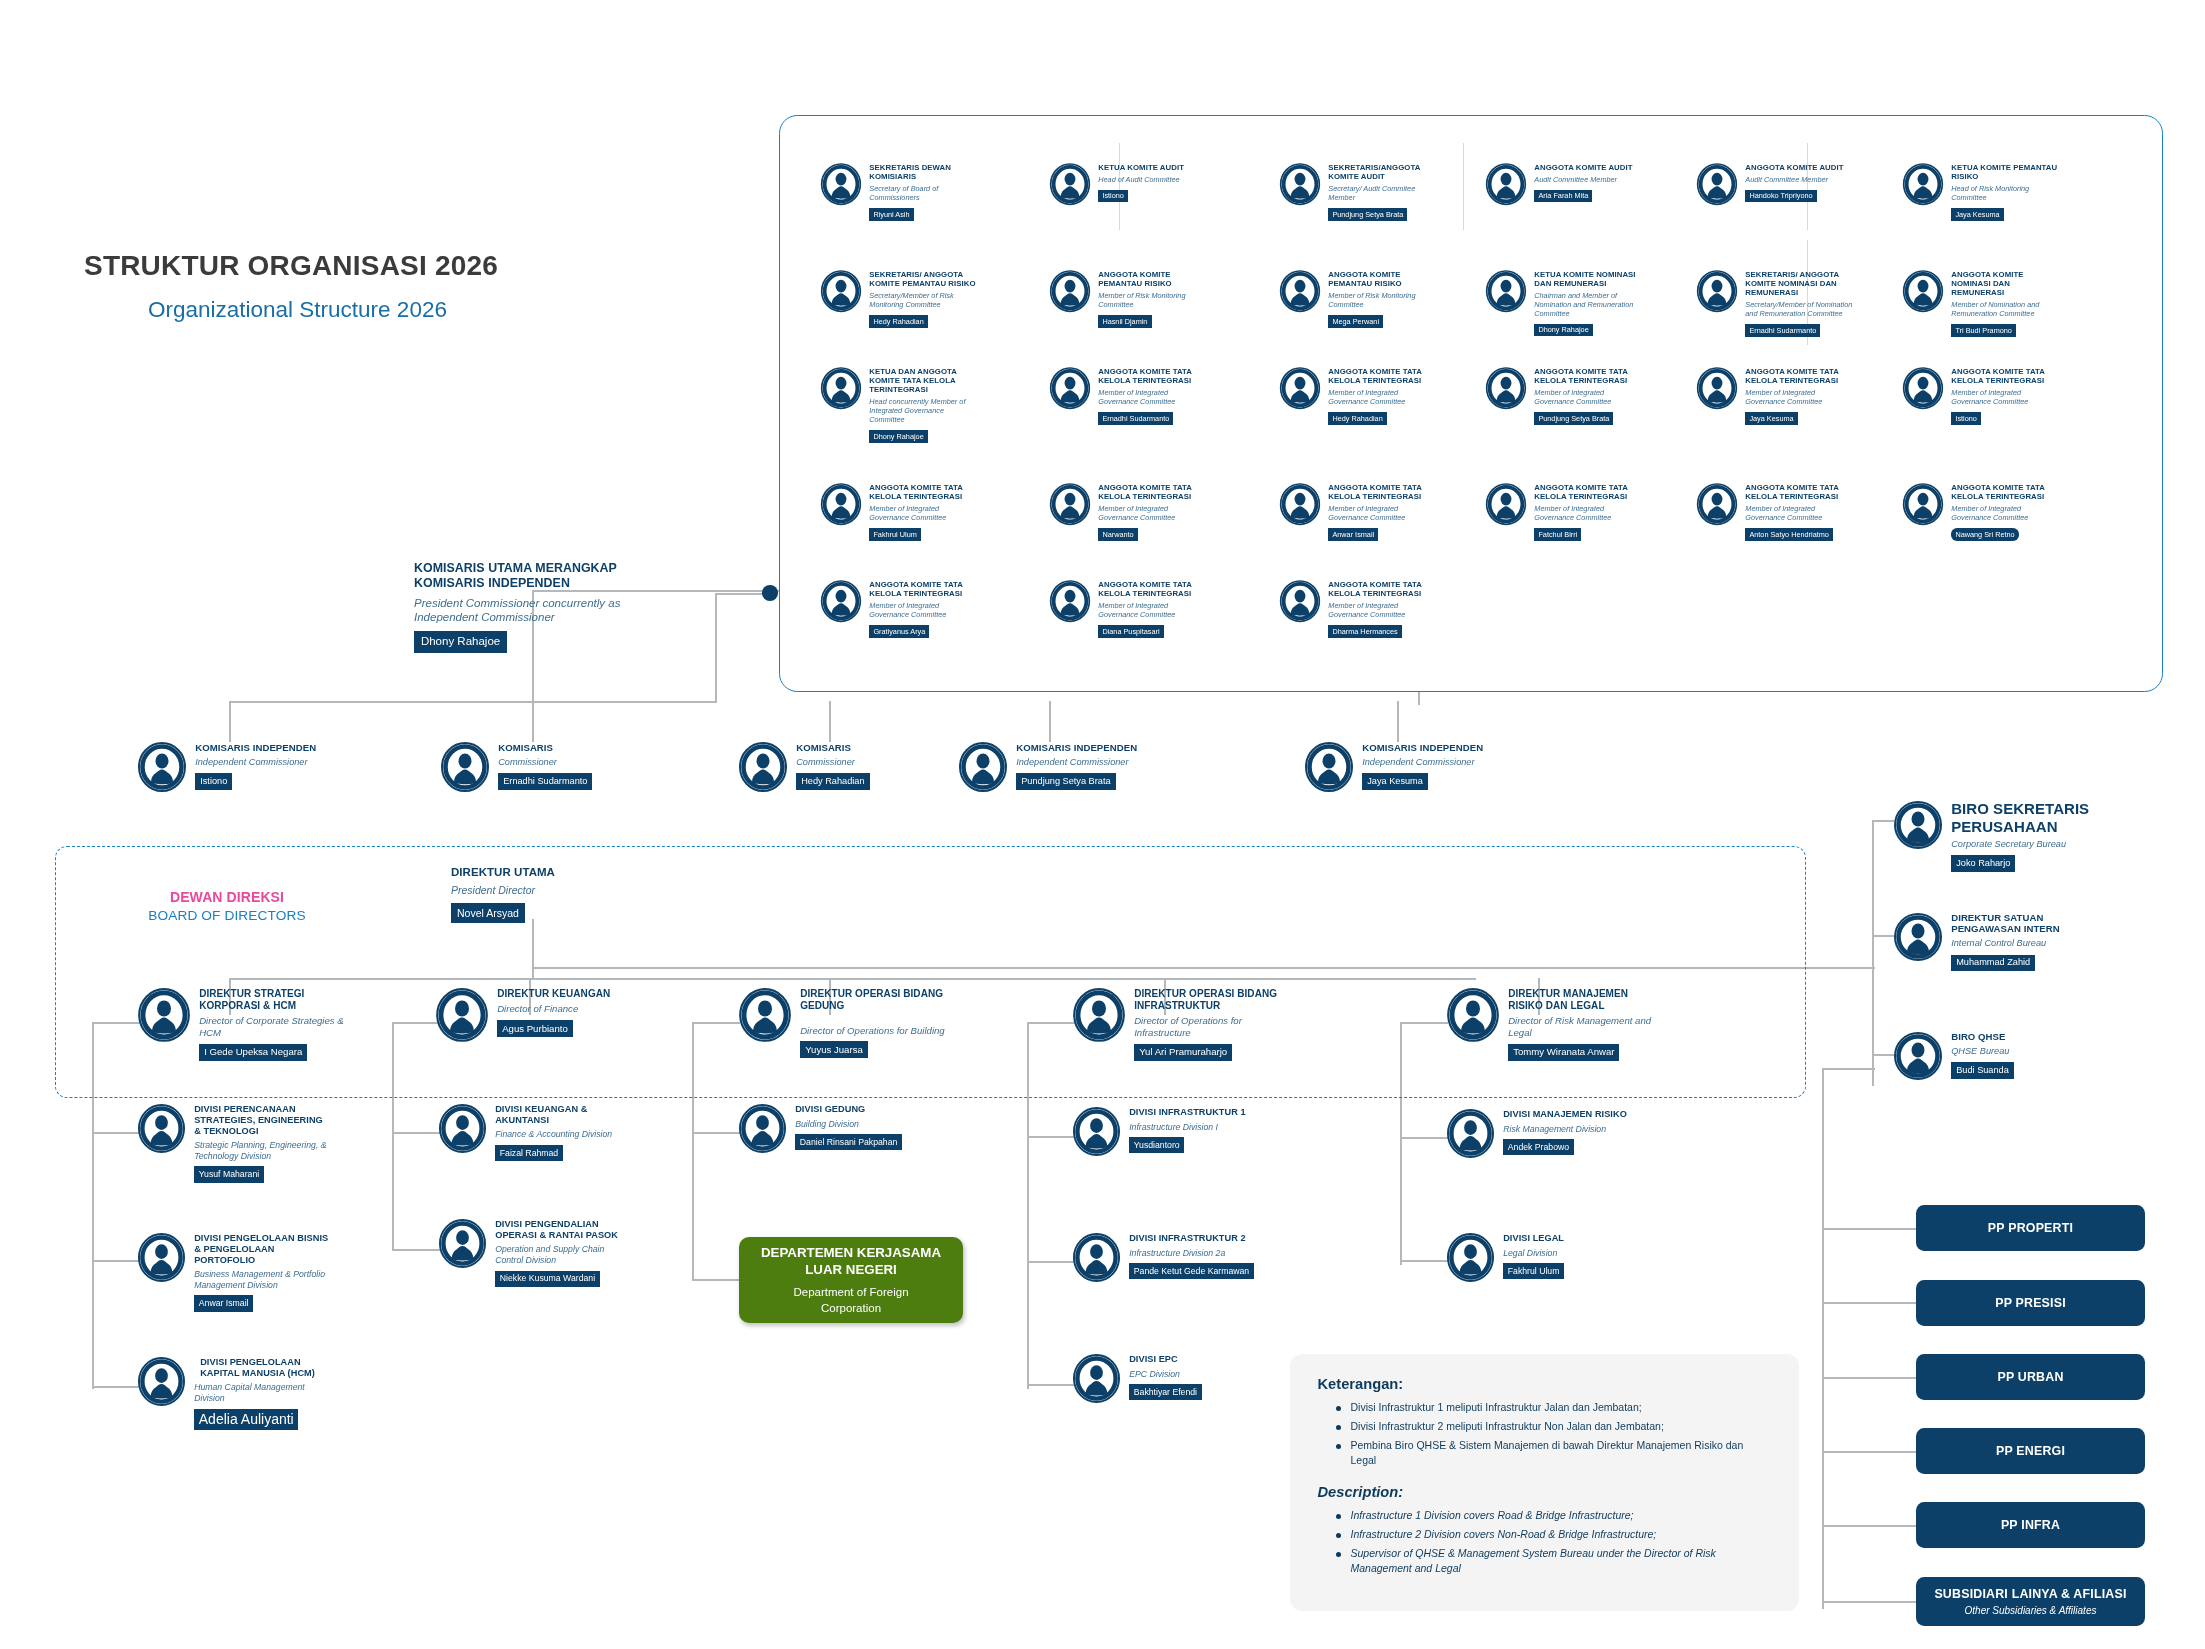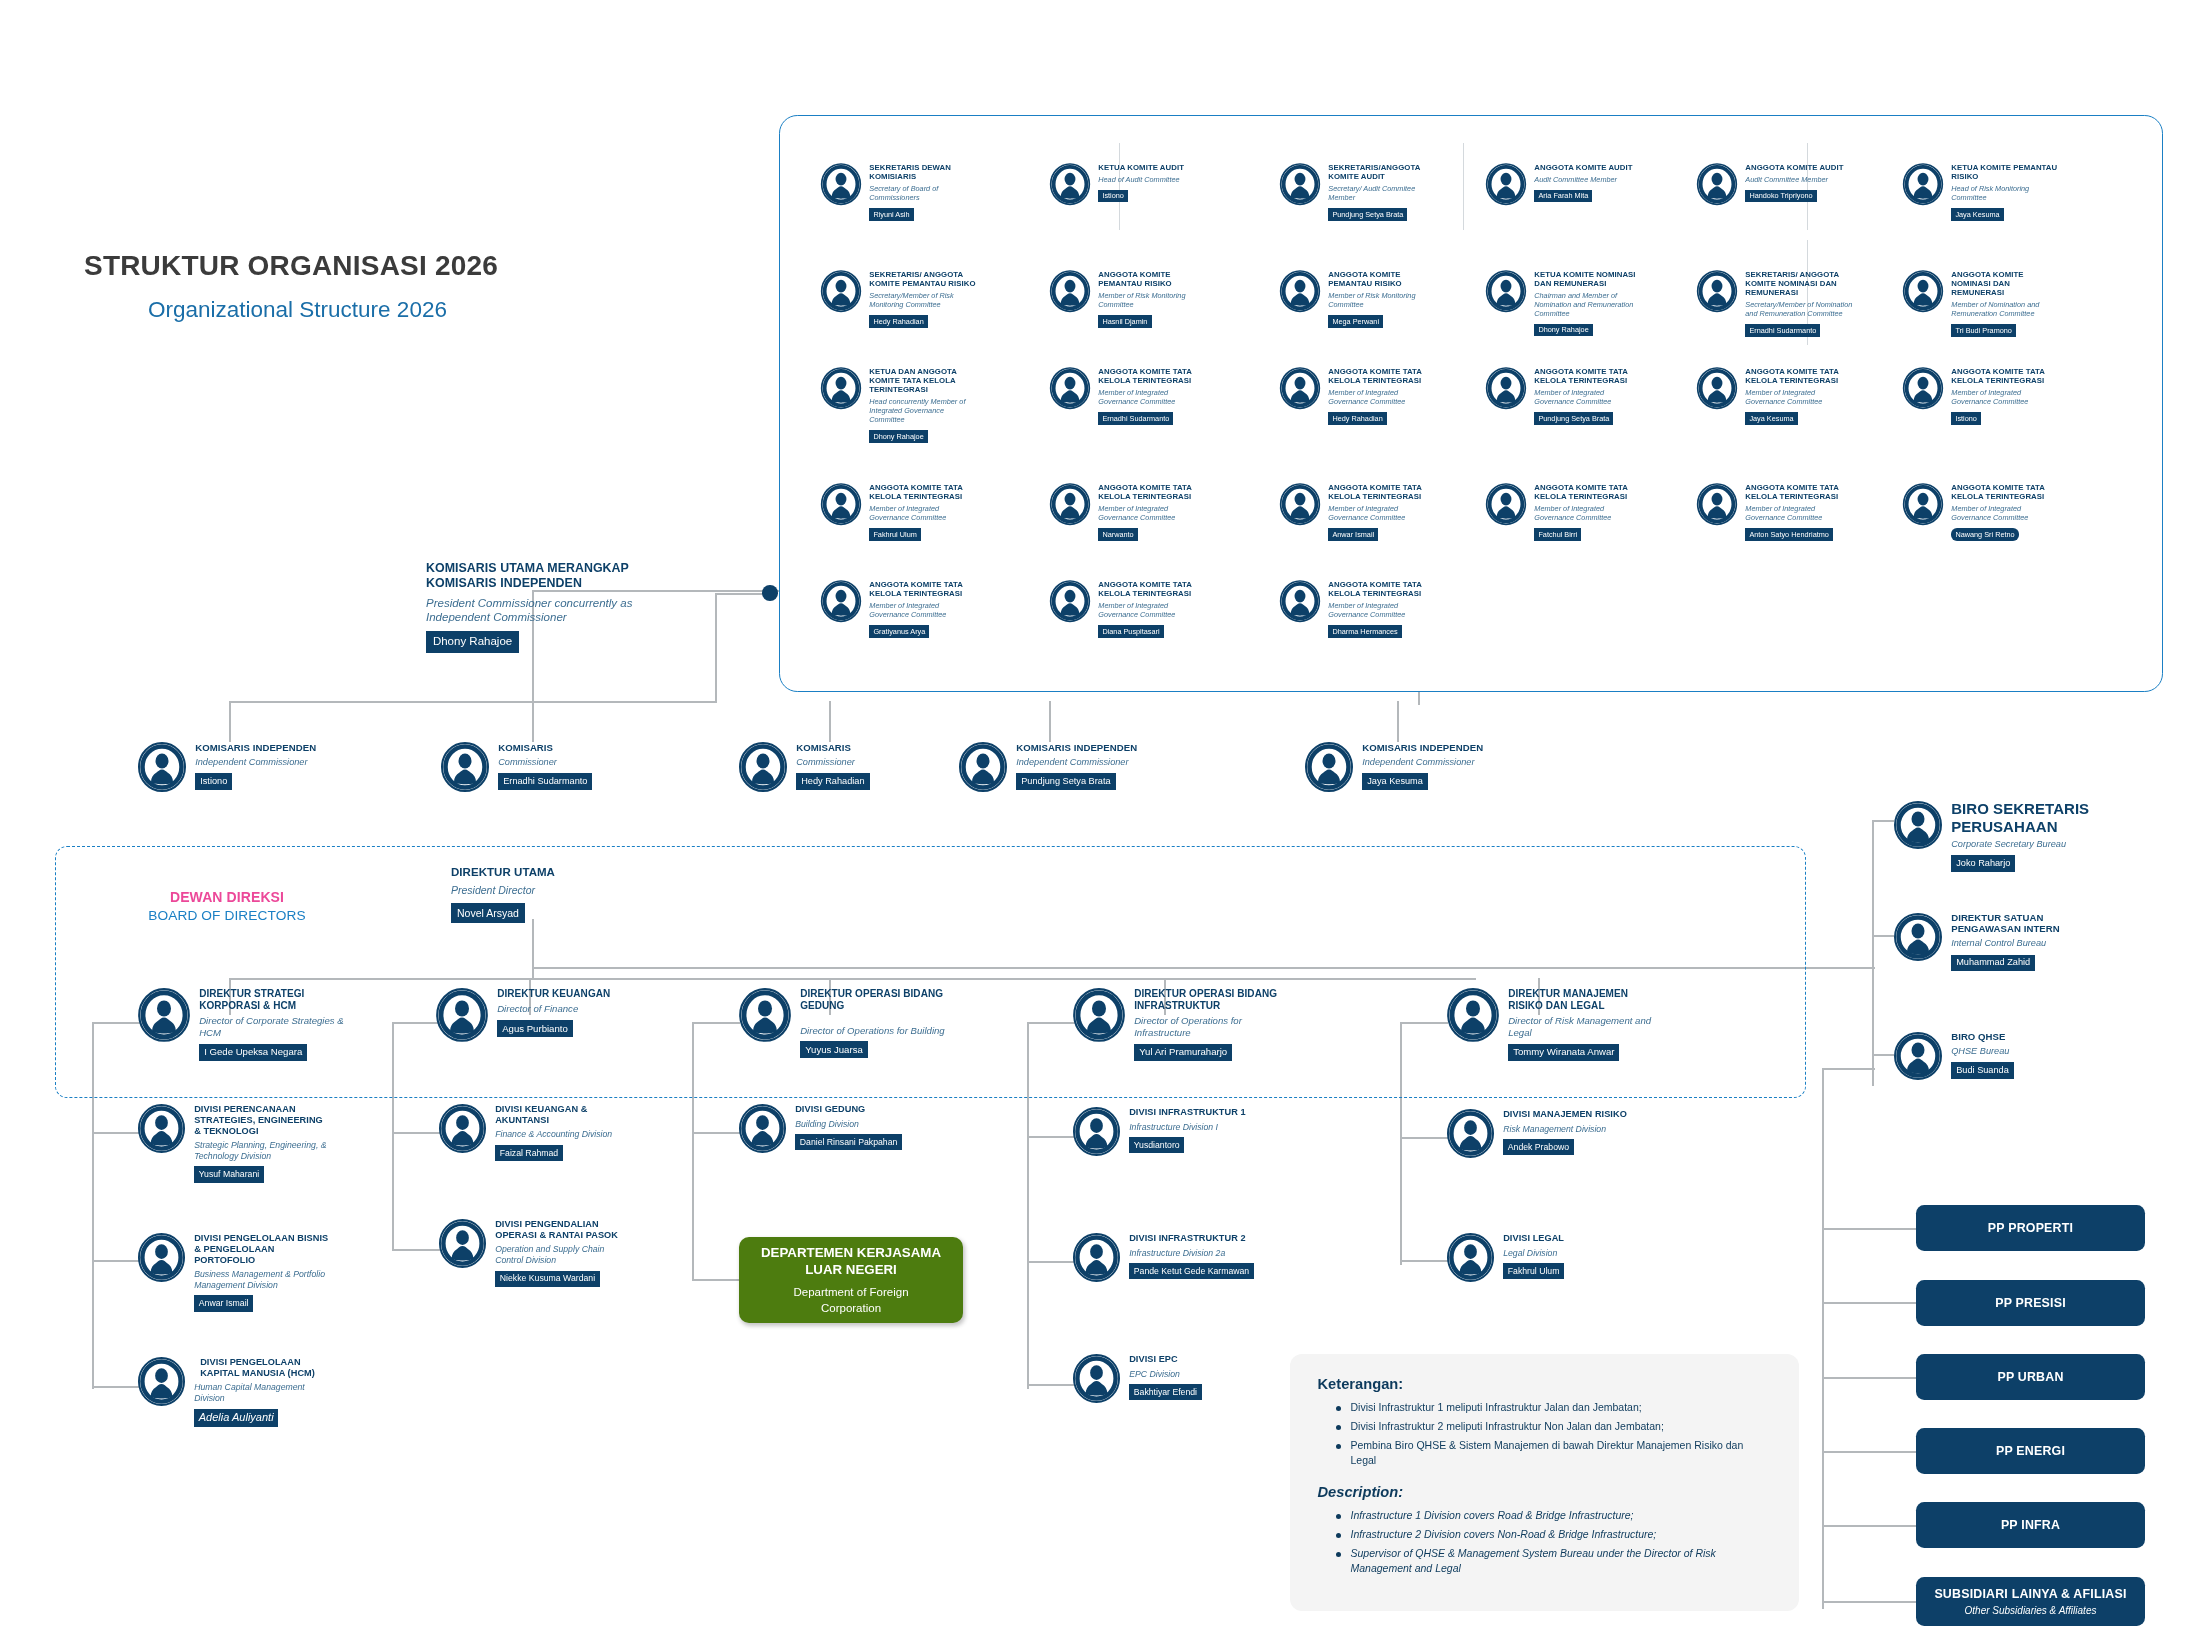--- a/index.html
+++ b/index.html
@@ -159,21 +159,21 @@
     <div class="ln" style="left: 1822px; top: 1601px; width: 94px; height: 2.3px;"></div>
   </div>
 
 <div id="committee-panel">
   <div class="col-div" style="left:339px; top:26.6px; height:87px;"></div>
   <div class="col-div" style="left:683px; top:26.6px; height:87px;"></div>
   <div class="col-div" style="left:1027px; top:26.6px; height:87px;"></div>
   <div class="col-div" style="left:1027px; top:124px; height:105px;"></div>
 </div>
 
-<div class="pc" id="pres-comm" style="left:415px; top:561px;">
+<div class="pc" id="pres-comm" style="left:403px; top:561px;">
   <div class="av"></div>
   <div class="tx" style="width:215px; margin-left:11px;">
     <div class="ttl" style="font-size:12.4px;">KOMISARIS UTAMA MERANGKAP KOMISARIS INDEPENDEN</div>
     <div class="sub" style="font-size:11.5px; margin-top:5.5px;">President Commissioner concurrently as Independent Commissioner</div>
     <div class="nm" style="font-size:11.5px; padding:5px 6.9px; margin-top:7.3px;">Dhony Rahajoe</div>
   </div>
 </div>
 
 <div class="dot" style="left:762px; top:585px; width:15.6px; height:15.6px;"></div>
 
@@ -852,21 +852,21 @@
 
     <ellipse cx="50" cy="50" rx="46" ry="48" fill="none" stroke="#0d4068" stroke-width="4"></ellipse>
     <ellipse cx="50" cy="50" rx="39" ry="41" fill="none" stroke="#0d4068" stroke-width="9"></ellipse>
     <ellipse cx="50" cy="38" rx="13" ry="15" fill="#0d4068"></ellipse>
     <path d="M50 55 c-5 0 -8 4 -11 6 c-7 4 -11 11 -11 19 c0 6 44 6 44 0 c0 -8 -4 -15 -11 -19 c-3 -2 -6 -6 -11 -6 z" fill="#0d4068"></path>
   </svg>
       </div>
       <div class="tx" style="width: 137px; margin-left: 8.2px; justify-content: center;">
         <div class="ttl" style="font-size: 9.2px; margin-left: 6px;">DIVISI PENGELOLAAN KAPITAL MANUSIA (HCM)</div>
         <div class="sub" style="font-size: 8.7px; margin-top: 3.7px;">Human Capital Management Division</div>
-        <div class="nm" style="font-size: 11px; padding: 3.7px 4.6px; margin-top: 5px; font-style: italic;">Adelia Auliyanti</div>
+        <div class="nm" style="font-size: 14px; padding: 3.7px 4.6px; margin-top: 5px;">Adelia Auliyanti</div>
       </div>
     </div>
     <div class="pc" style="left: 438px; top: 1104px;">
       <div class="av">
         <svg width="49" height="51" viewBox="0 0 100 104">
 
     <ellipse cx="50" cy="50" rx="46" ry="48" fill="none" stroke="#0d4068" stroke-width="4"></ellipse>
     <ellipse cx="50" cy="50" rx="39" ry="41" fill="none" stroke="#0d4068" stroke-width="9"></ellipse>
     <ellipse cx="50" cy="38" rx="13" ry="15" fill="#0d4068"></ellipse>
     <path d="M50 55 c-5 0 -8 4 -11 6 c-7 4 -11 11 -11 19 c0 6 44 6 44 0 c0 -8 -4 -15 -11 -19 c-3 -2 -6 -6 -11 -6 z" fill="#0d4068"></path>

